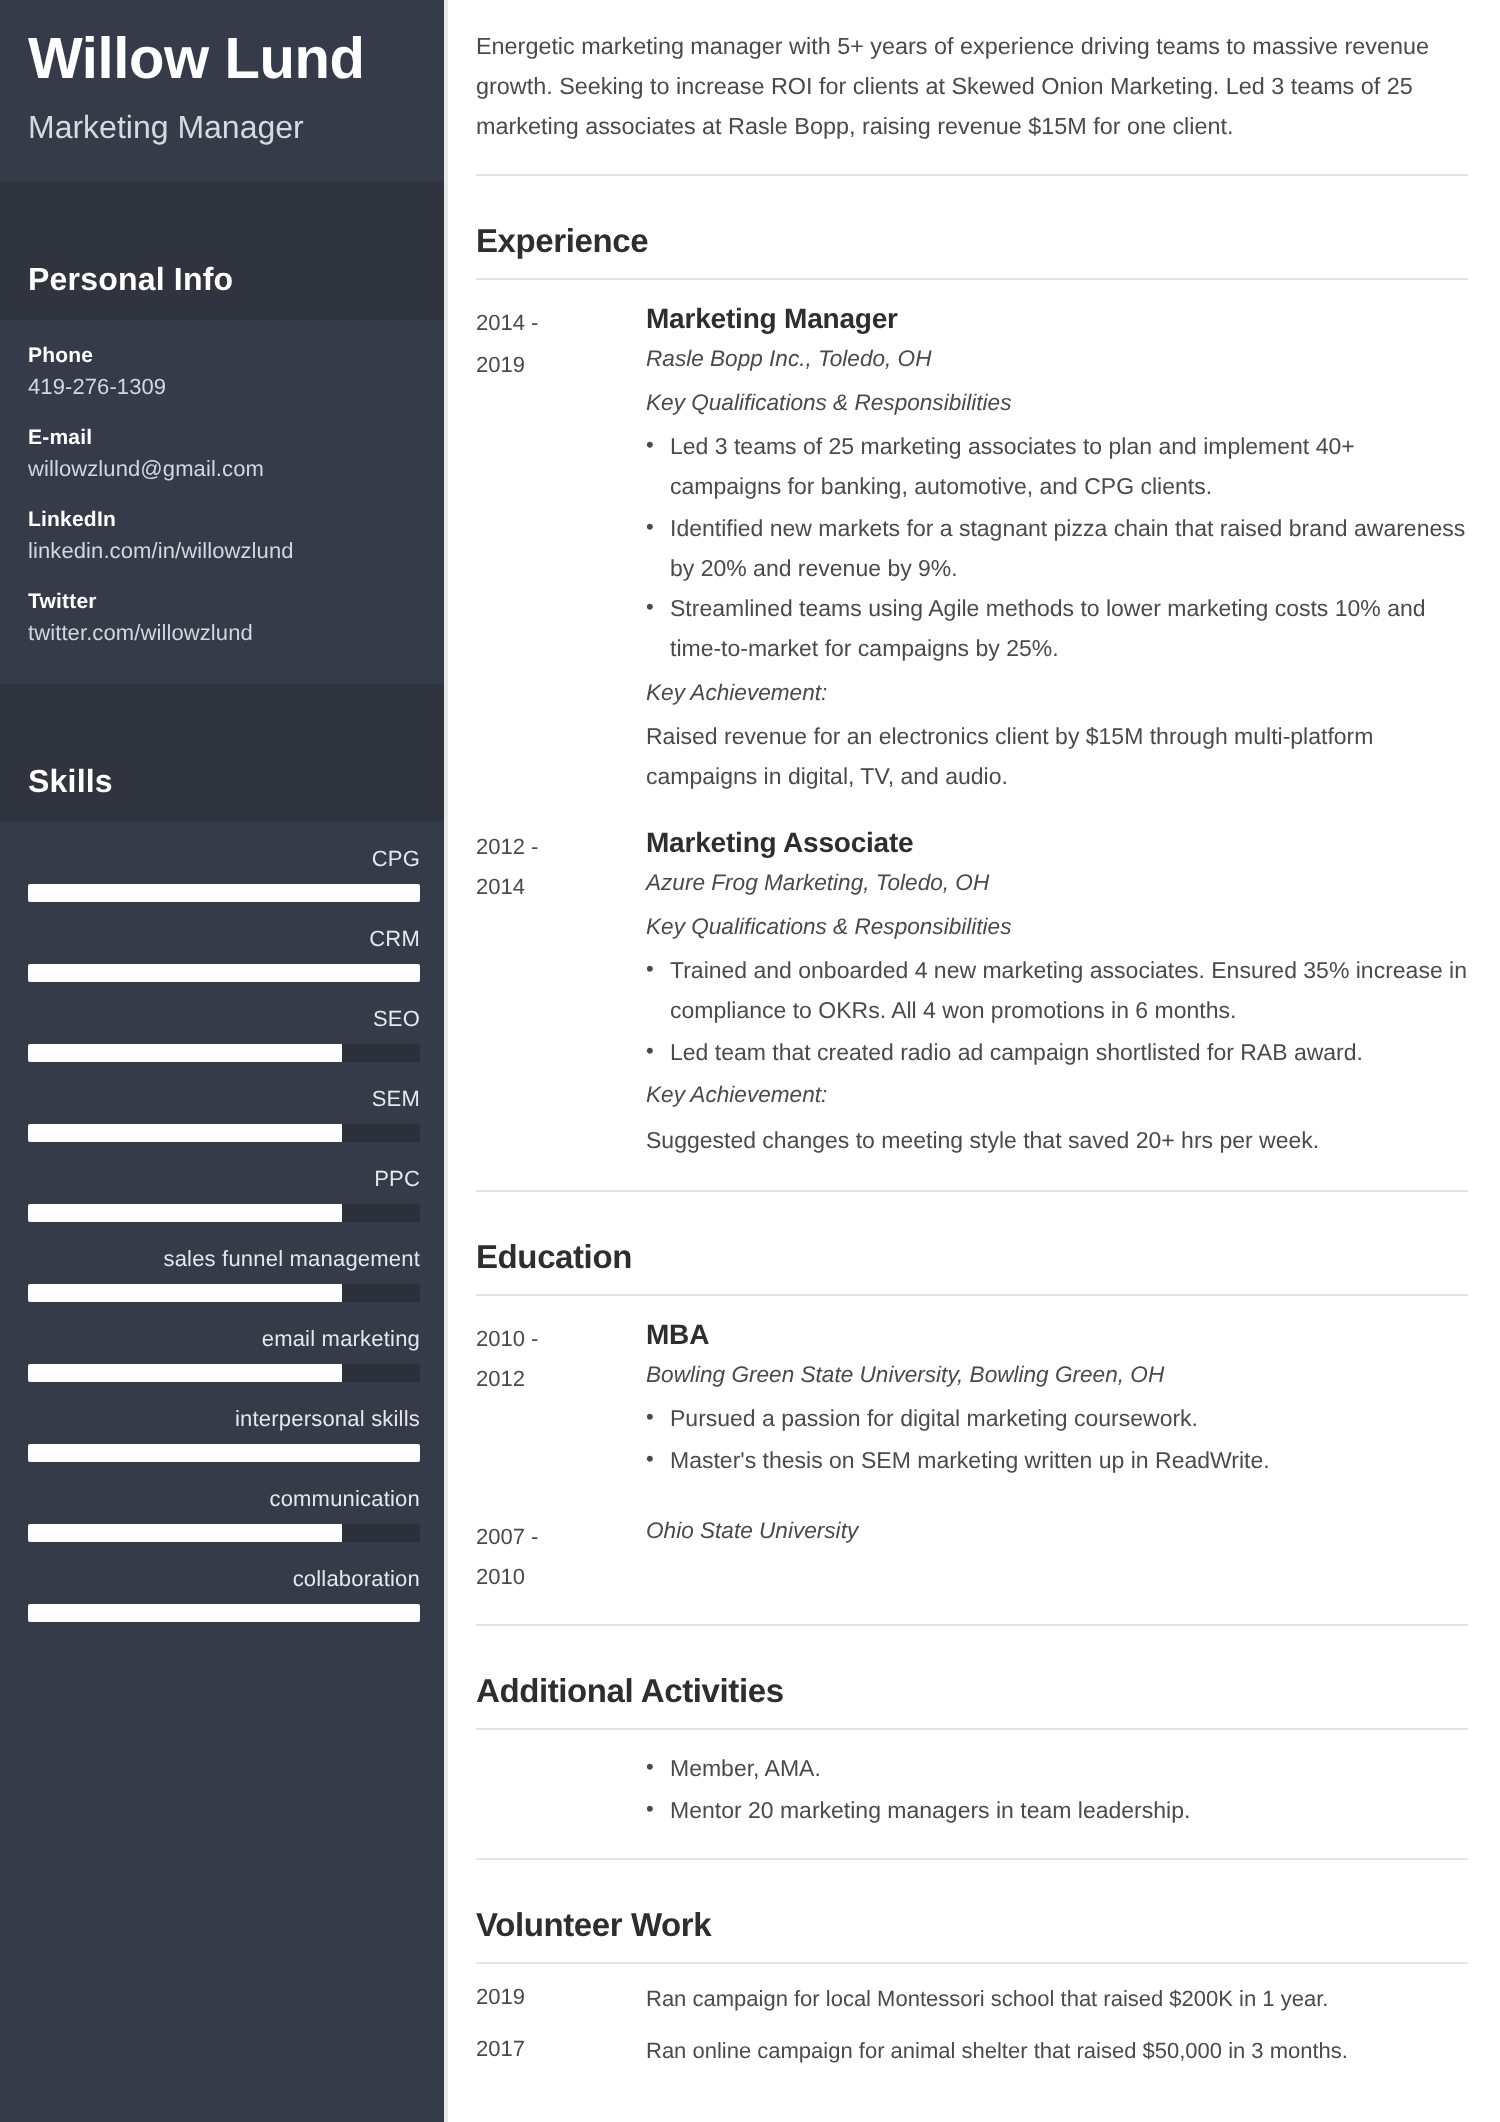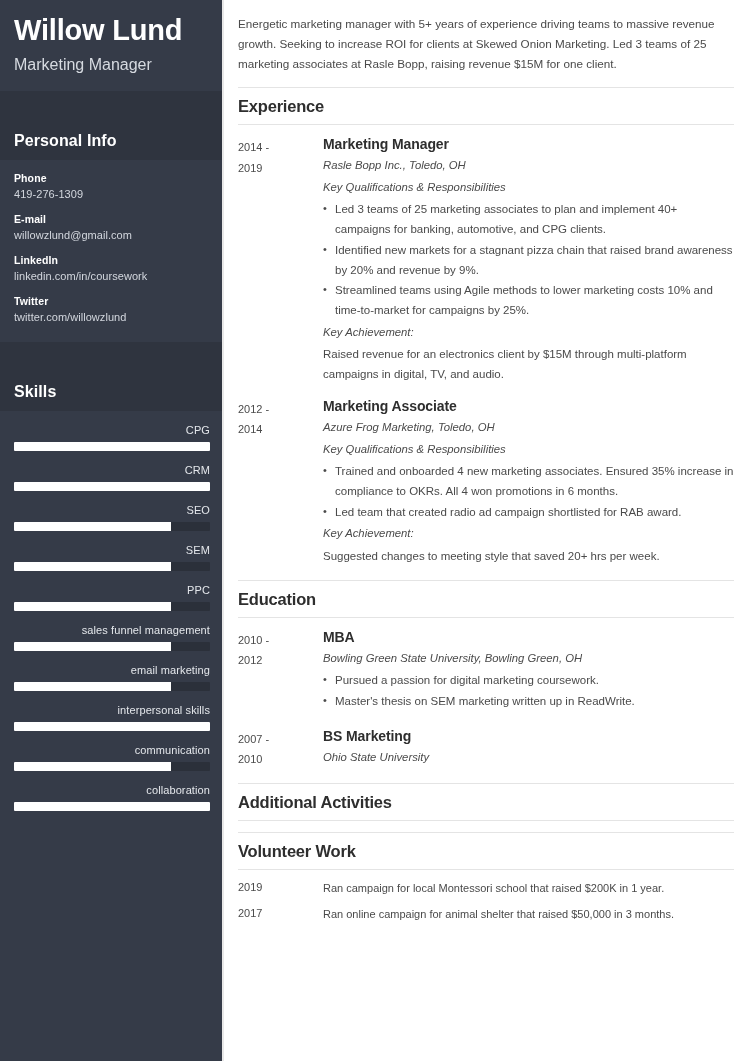--- a/index.html
+++ b/index.html
@@ -70,21 +70,21 @@
     padding: 0 2px 0 0; margin-bottom: 13px;
   }
   .section { margin-bottom: 2px; }
   .section-head {
     border-top: 1px solid #e4e4e4;
     border-bottom: 1px solid #e4e4e4;
     padding: 9px 0 8px 0;
     margin-bottom: 11px;
   }
   .section-title {
-    font-size: 16.5px; font-weight: bold; color: #2e2e2e; letter-spacing: -0.2px;
+    font-size: 16.5px; font-weight: bold; color: #2e2e2e; letter-spacing: -0.2px; margin-top: 15px;
   }
 
   .entry { display: flex; margin-bottom: 13px; }
   .entry-dates {
     width: 85px; min-width: 85px; font-size: 11px; color: #4a4a4a; line-height: 1.85;
     padding-top: 1px;
   }
   .entry-body { flex: 1; }
   .entry-title {
     font-size: 14px; font-weight: bold; color: #2e2e2e; margin-bottom: 5px;
@@ -134,21 +134,21 @@
       <div class="contact-item">
         <div class="contact-label">Phone</div>
         <div class="contact-value">419-276-1309</div>
       </div>
       <div class="contact-item">
         <div class="contact-label">E-mail</div>
         <div class="contact-value">willowzlund@gmail.com</div>
       </div>
       <div class="contact-item">
         <div class="contact-label">LinkedIn</div>
-        <div class="contact-value">linkedin.com/in/coursework</div>
+        <div class="contact-value">linkedin.com/in/willowzlund</div>
       </div>
       <div class="contact-item">
         <div class="contact-label">Twitter</div>
         <div class="contact-value">twitter.com/willowzlund</div>
       </div>
     </div>
 
     <div class="side-section-head">
       <div class="side-title">Skills</div>
     </div>
@@ -284,30 +284,35 @@
           </ul>
         </div>
       </div>
 
       <div class="entry">
         <div class="entry-dates">
           <div>2007 -</div>
           <div>2010</div>
         </div>
         <div class="entry-body">
-          <div class="entry-title">BS Marketing</div>
           <div class="entry-sub">Ohio State University</div>
         </div>
       </div>
     </section>
 
     <section class="section">
       <div class="section-head">
         <div class="section-title">Additional Activities</div>
       </div>
+      <div class="activities-body">
+        <ul class="bullets">
+          <li>Member, AMA.</li>
+          <li>Mentor 20 marketing managers in team leadership.</li>
+        </ul>
+      </div>
     </section>
 
     <section class="section">
       <div class="section-head">
         <div class="section-title">Volunteer Work</div>
       </div>
       <div class="vol-row">
         <div class="vol-date">2019</div>
         <div class="vol-text">Ran campaign for local Montessori school that raised $200K in 1 year.</div>
       </div>

